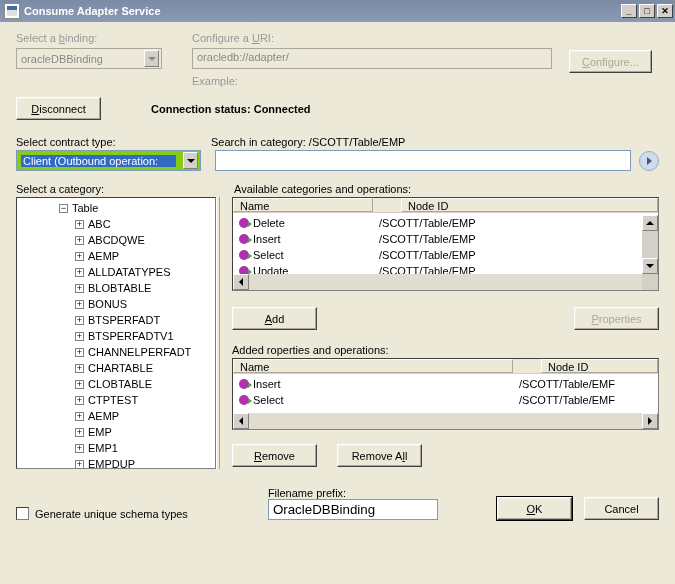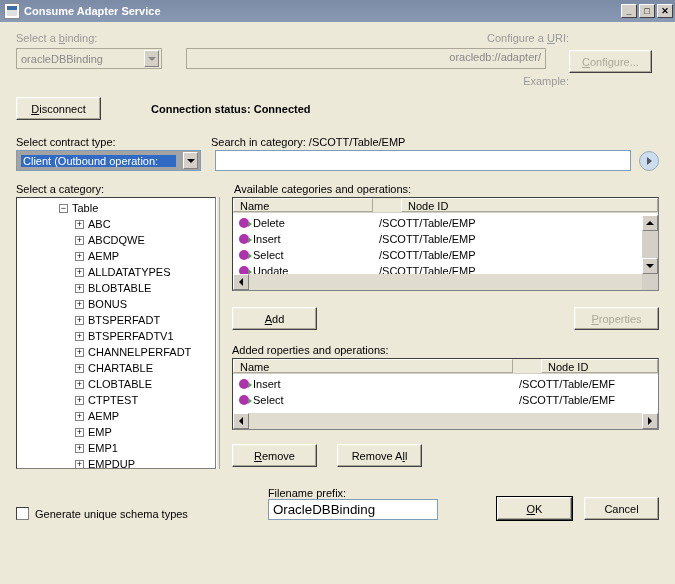--- a/index.html
+++ b/index.html
@@ -8,21 +8,21 @@
 .titlebar .icon { width: 16px; height: 16px; background: #fff; border: 1px solid #888; margin-right: 4px; position: relative; }
 .titlebar .icon::before { content: ""; position: absolute; left: 2px; top: 2px; width: 10px; height: 4px; background: #3a6ea5; }
 .titlebar .icon::after { content: ""; position: absolute; left: 2px; bottom: 2px; width: 10px; height: 6px; background: #e0dfe3; }
 .titlebar .title { flex: 1; font-weight: bold; }
 .winbtn { width: 16px; height: 14px; background: #d4d0c8; border: 1px solid #fff; border-right-color: #404040; border-bottom-color: #404040; margin-left: 2px; text-align: center; line-height: 12px; color: #000; font-weight: bold; font-size: 9px; cursor: pointer; }
 .content { padding: 10px 16px; }
 .row { display: flex; align-items: center; }
 .lbl { color: #000; }
 .disabled-lbl { color: #999; }
 .underline { text-decoration: underline; }
-.combo { height: 21px; background: #a3a3a3; border: 1px solid #7f9db9; display: flex; align-items: center; padding: 0 2px 0 4px; }
+.combo { height: 21px; background: #84cc16; border: 1px solid #7f9db9; display: flex; align-items: center; padding: 0 2px 0 4px; }
 .combo.disabled { background: #ece9d8; color: #888; border-color: #aca899; }
 .combo .arrow { width: 15px; height: 17px; background: #d4d0c8; border: 1px solid #fff; border-right-color: #808080; border-bottom-color: #808080; display: flex; align-items: center; justify-content: center; margin-left: auto; }
 .combo .arrow::after { content: ""; border-left: 4px solid transparent; border-right: 4px solid transparent; border-top: 4px solid #000; }
 .combo.disabled .arrow::after { border-top-color: #888; }
 .textbox { height: 21px; background: #fff; border: 1px solid #7f9db9; padding: 2px 4px; }
 .textbox.disabled { background: #ece9d8; color: #888; border-color: #aca899; }
 .btn { height: 23px; padding: 0 12px; background: #ece9d8; border: 1px solid #404040; border-top-color: #fff; border-left-color: #fff; cursor: pointer; display: inline-flex; align-items: center; justify-content: center; min-width: 75px; box-shadow: inset -1px -1px 0 #aca899, inset 1px 1px 0 #f1efe2; }
 .btn.disabled { color: #aca899; }
 .btn.default { outline: 1px solid #000; }
 .listview { background: #fff; border: 1px solid #808080; border-top-color: #404040; border-left-color: #404040; position: relative; overflow: hidden; }
@@ -60,21 +60,21 @@
 <div class="content">
 
   <div class="row" style="align-items:flex-start;">
     <div style="width:160px;">
       <div class="disabled-lbl">Select a <span class="underline">b</span>inding:</div>
       <div class="combo disabled" style="width:146px; margin-top:4px;">
         <span>oracleDBBinding</span>
           <div class="arrow"></div>
       </div>
     </div>
-    <div style="flex:1; margin-left:10px;text-align:right;">
+    <div style="flex:1; margin-left:16px;">
       <div class="disabled-lbl">Configure a <span class="underline">U</span>RI:</div>
       <div class="textbox disabled" style="width:360px; margin-top:4px;"><span>oracledb://adapter/</span></div>
       <div class="disabled-lbl" style="margin-top:6px;">Example:</div>
     </div>
     <div style="width:90px; margin-top:18px;">
       <div class="btn disabled">
           <span class="underline">C</span>
           <span>onfigure...</span>
         </div>
     </div>

